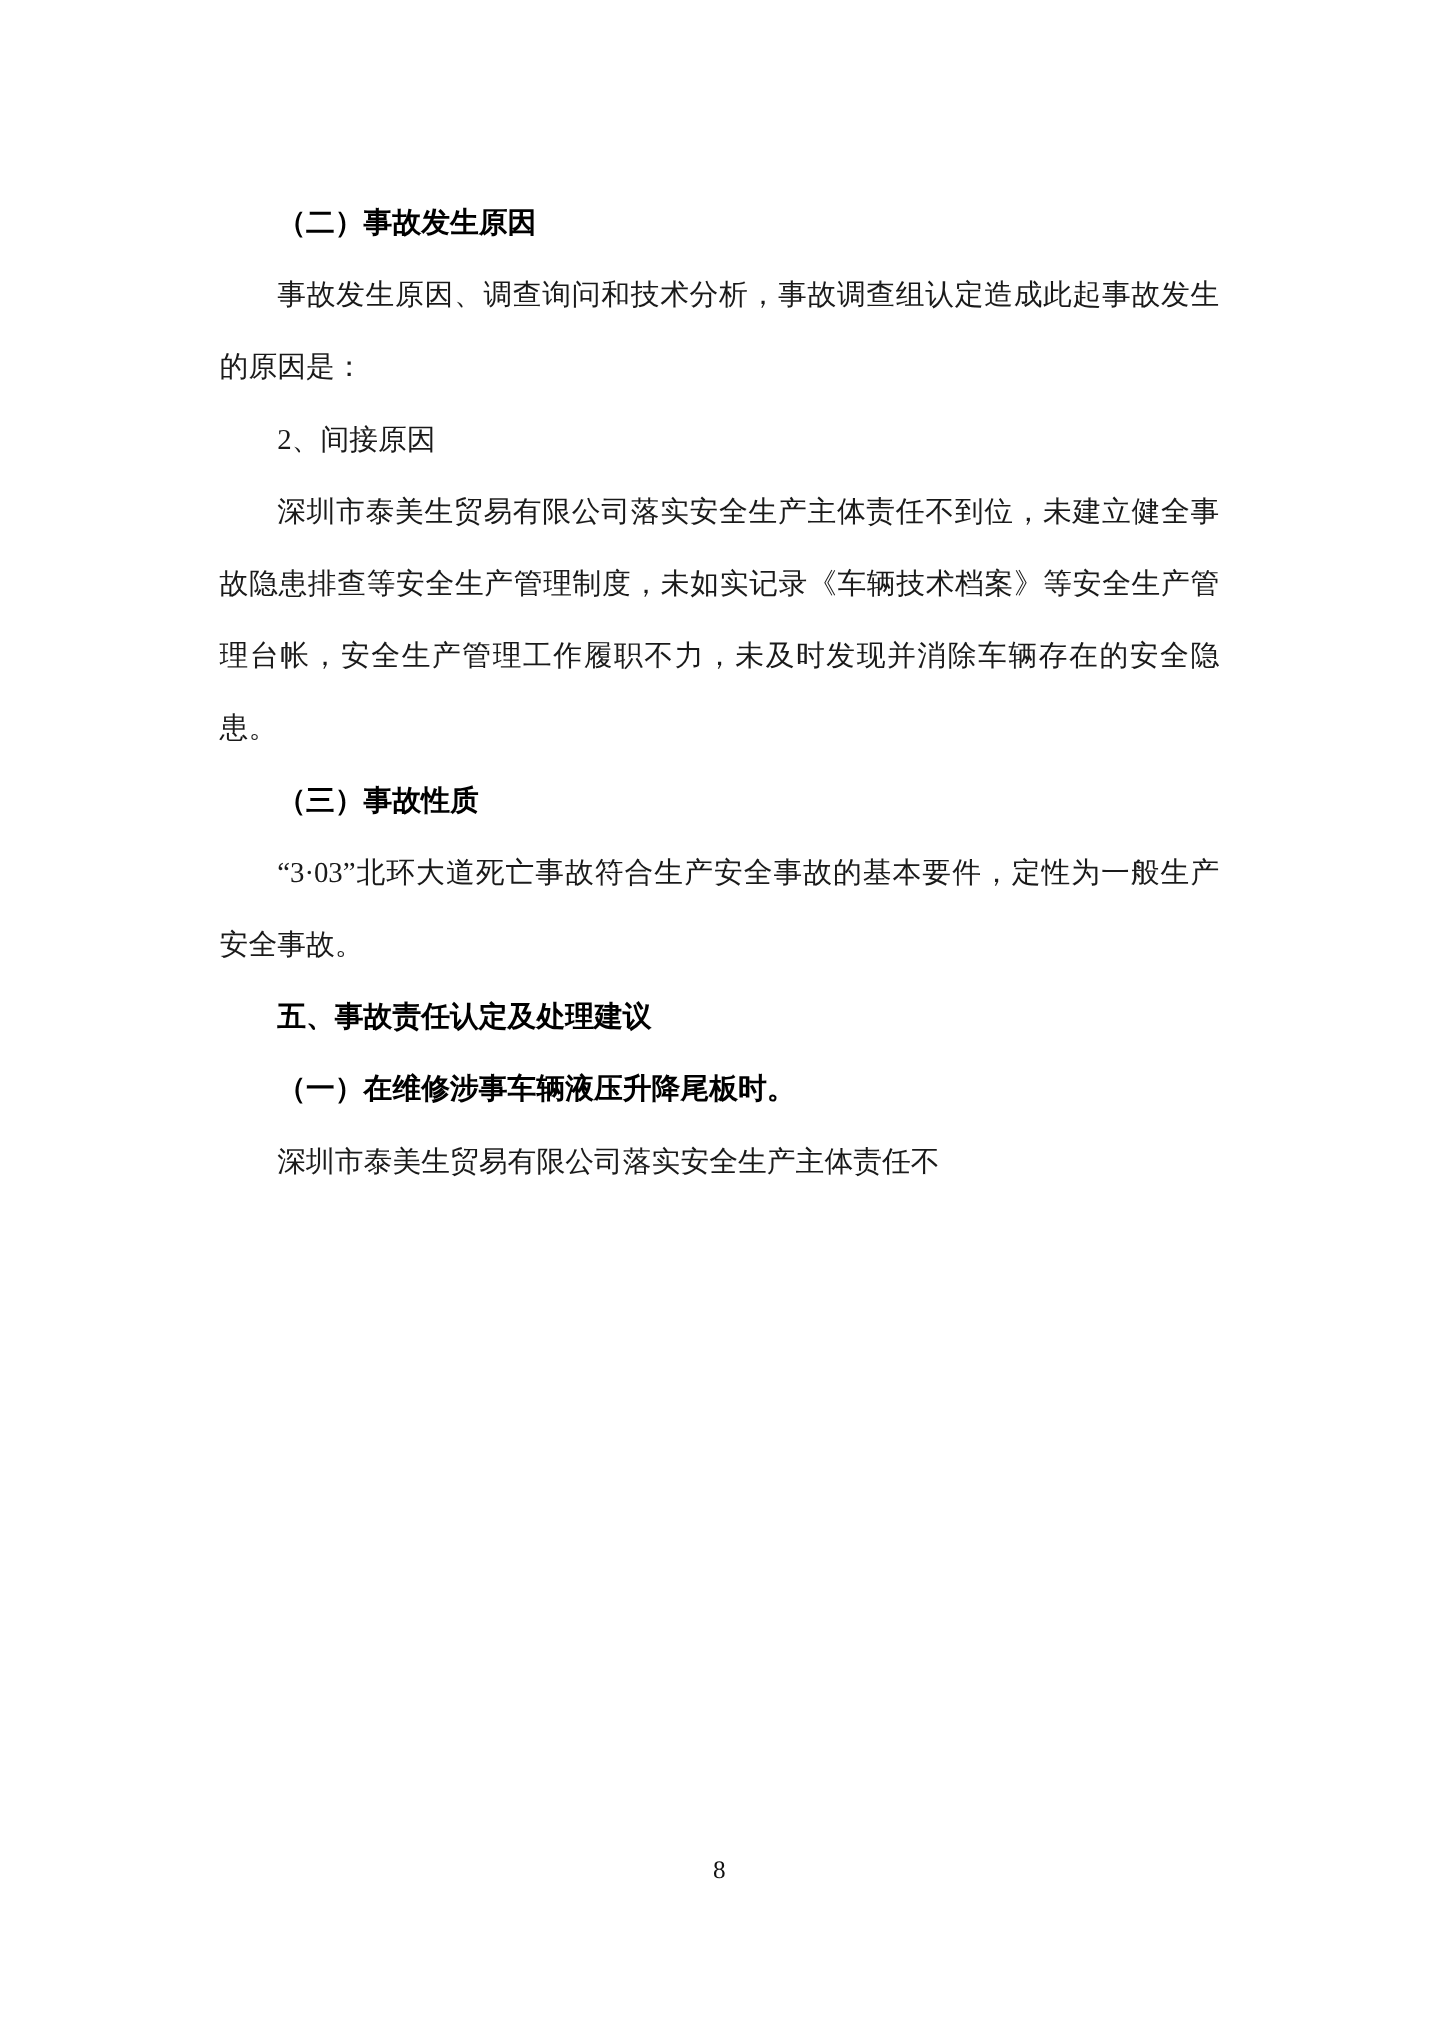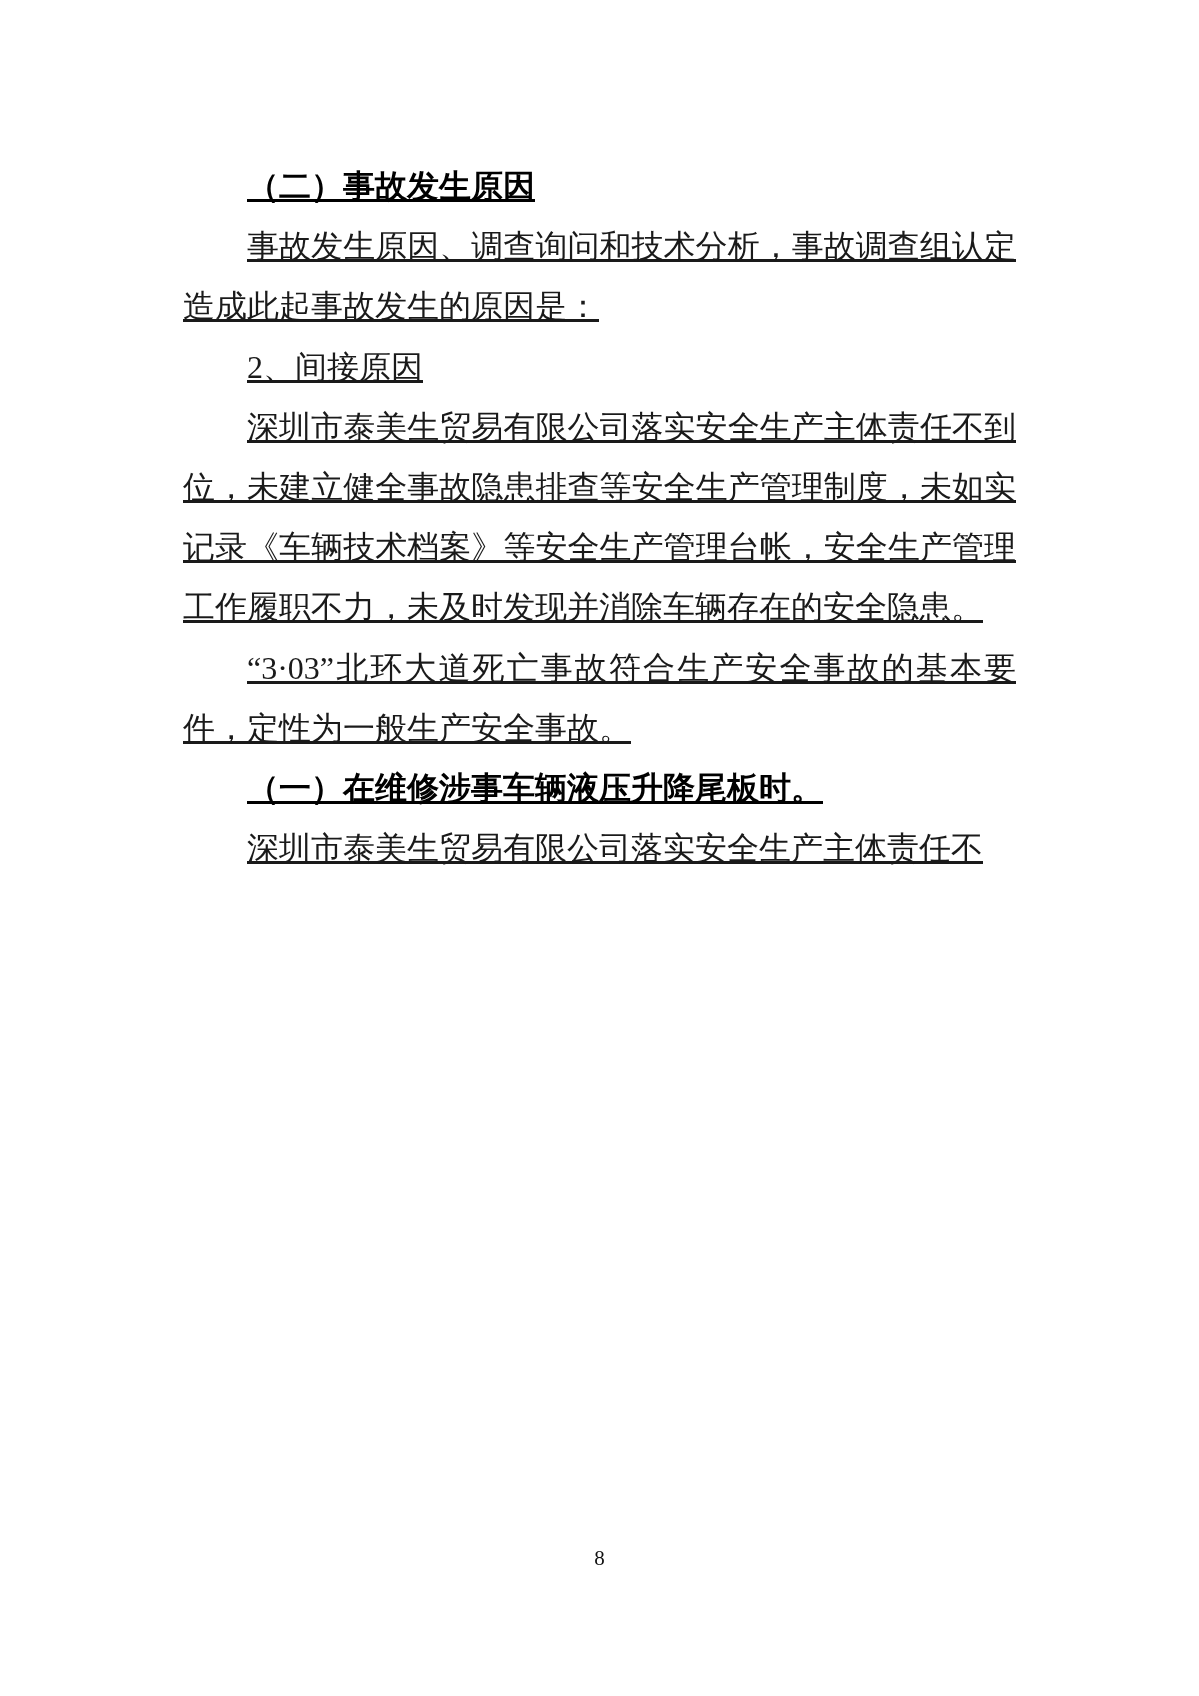--- a/index.html
+++ b/index.html
@@ -17,30 +17,29 @@
   .content {
     position: absolute;
     left: 183px;
     top: 156px;
     width: 833px;
   }
   .content p {
     margin: 0;
     padding: 0;
     font-family: "Liberation Serif", "DejaVu Serif", serif;
-    font-size: 32px;
+    font-size: 24px;
     line-height: 60.2px;
     color: #1a1a1a;
     text-align: justify;
     text-justify: inter-character;
     text-indent: 2em;
     word-break: break-all;
     overflow-wrap: anywhere;
     font-kerning: none;
-    text-decoration: underline;
   }
   .content p.heading {
     font-family: "Liberation Sans", "DejaVu Sans", sans-serif;
     font-weight: 700;
     color: #000000;
     text-align: left;
   }
   .page-number {
     position: absolute;
     top: 1546px;
@@ -55,18 +54,20 @@
 </style>
 </head>
 <body>
 
 <div class="page">
   <div class="content">
     <p class="heading">（二）事故发生原因</p>
     <p class="body">事故发生原因、调查询问和技术分析，事故调查组认定造成此起事故发生的原因是：</p>
     <p class="body">2、间接原因</p>
     <p class="body">深圳市泰美生贸易有限公司落实安全生产主体责任不到位，未建立健全事故隐患排查等安全生产管理制度，未如实记录《车辆技术档案》等安全生产管理台帐，安全生产管理工作履职不力，未及时发现并消除车辆存在的安全隐患。</p>
+    <p class="heading">（三）事故性质</p>
     <p class="body">“3·03”北环大道死亡事故符合生产安全事故的基本要件，定性为一般生产安全事故。</p>
+    <p class="heading">五、事故责任认定及处理建议</p>
     <p class="heading">（一）在维修涉事车辆液压升降尾板时。</p>
     <p class="body">深圳市泰美生贸易有限公司落实安全生产主体责任不</p>
   </div>
   <div class="page-number">8</div>
 </div>
 
 </body></html>

